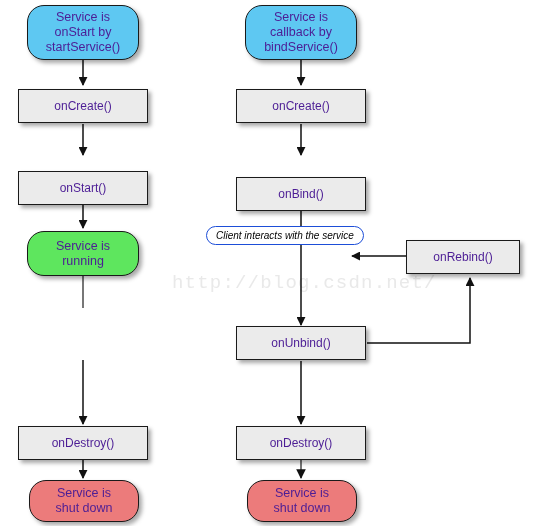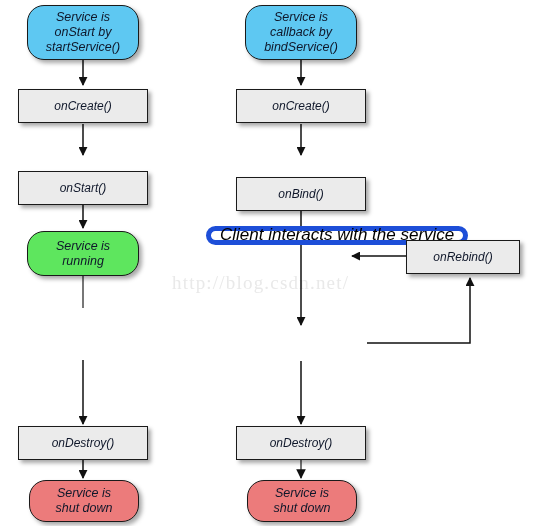--- a/index.html
+++ b/index.html
@@ -14,21 +14,21 @@
     background: #ffffff;
     overflow: hidden;
     font-family: "Liberation Sans", sans-serif;
   }
 
   
   #watermark {
     position: absolute;
     left: 172px;
     top: 272px;
-    font-family: Liberation Serif, serif;
+    font-family: Liberation Mono, monospace;
     font-size: 19px;
     letter-spacing: 1.2px;
     color: #e9e9e9;
     white-space: nowrap;
     z-index: 1;
     user-select: none;
   }
 
   
   #wires {
@@ -42,23 +42,22 @@
 
   
   .node {
     position: absolute;
     z-index: 3;
     box-sizing: border-box;
     display: flex;
     align-items: center;
     justify-content: center;
     text-align: center;
-    color: #0f172a;
+    color: #4c1d95;
     line-height: 1.18;
-    font-style: italic;
   }
 
   
   .box {
     background: #ebebeb;
     border: 1px solid #1a1a1a;
     font-size: 12px;
     box-shadow: 3px 3px 4px rgba(0,0,0,0.34);
   }
 
@@ -69,24 +68,24 @@
     font-size: 12.5px;
     box-shadow: 3px 3px 4px rgba(0,0,0,0.34);
   }
   .term.blue  { background: #5ec8f2; }
   .term.green { background: #5ee65e; }
   .term.red   { background: #ec7b7b; }
 
   
   .note {
     background: #ffffff;
-    border: 5px solid #1d4ed8;
+    border: 1px solid #1d4ed8;
     border-radius: 7px;
     font-style: italic;
-    font-size: 17px;
+    font-size: 10px;
     color: #000000;
   }
   .note.pill {
     border-radius: 11px;
     white-space: nowrap;
     padding: 0 9px;
   }
   .nlines { display: block; }
 </style>
 </head>
@@ -173,20 +172,23 @@
   </div>
 
   <div class="node note pill" style="left:206px; top:226px; height:19px;">
     <span>Client interacts with the service</span>
   </div>
 
   <div class="node box" style="left:406px; top:240px; width:114px; height:34px;">
     <span>onRebind()</span>
   </div>
 
+  <div class="node box" style="left:236px; top:326px; width:130px; height:34px;">
+    <span>onUnbind()</span>
+  </div>
 
   <div class="node box" style="left:236px; top:426px; width:130px; height:34px;">
     <span>onDestroy()</span>
   </div>
 
   <div class="node term red" style="left:247px; top:480px; width:110px; height:42px;">
     <span class="nlines">
       <span>Service is</span><br>
       <span>shut down</span>
     </span>

